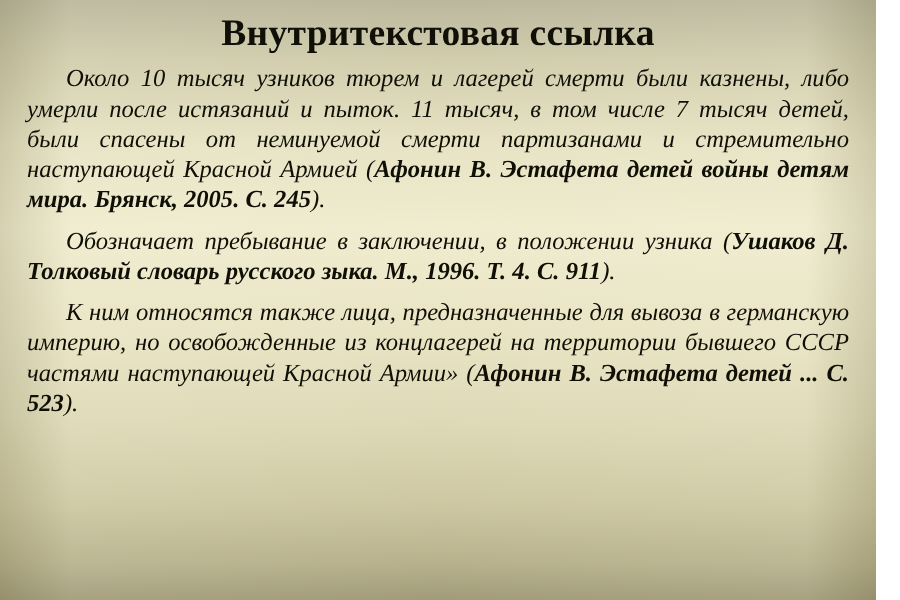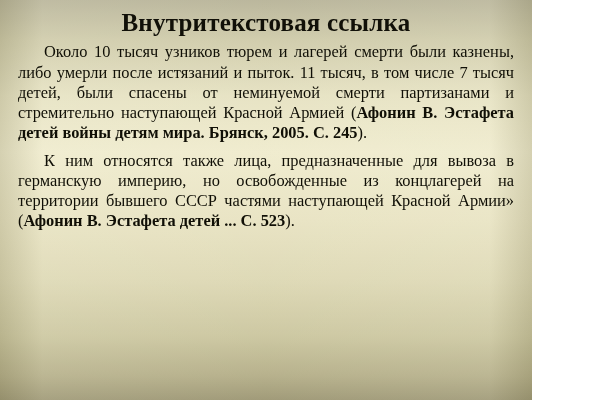--- a/index.html
+++ b/index.html
@@ -7,21 +7,21 @@
     padding: 0;
   }
   body {
     width: 600px;
     height: 400px;
     overflow: hidden;
     font-family: "Liberation Serif", "DejaVu Serif", serif;
   }
   .slide {
     position: relative;
-    width: 532px;
+    width: 584px;
     height: 400px;
     box-sizing: border-box;
     background:
       linear-gradient(to bottom,
         #b8b499 0%,
         #cfcbaa 10%,
         #e6e2c2 24%,
         #efebcd 38%,
         #e8e3c2 55%,
         #ddd8b4 70%,
@@ -57,27 +57,29 @@
     position: relative;
     font-size: 16.4px;
     color: #100f06;
     line-height: 1.235;
     text-align: justify;
     text-justify: inter-word;
   }
   .para {
     margin: 0 0 7px 0;
     text-indent: 26px;
+    font-style: italic;
   }
   b {
     font-weight: bold;
   }
 </style>
 </head>
 <body>
 
 <div class="slide">
   <div class="title">Внутритекстовая ссылка</div>
   <div class="body">
     <p class="para"><span>Около 10 тысяч узников тюрем и лагерей смерти были казнены, либо умерли после истязаний и пыток. 11 тысяч, в том числе 7 тысяч детей, были спасены от неминуемой смерти партизанами и стремительно наступающей Красной Армией (</span><b>Афонин В. Эстафета детей войны детям мира. Брянск, 2005. С. 245</b><span>).</span></p>
+    <p class="para"><span>Обозначает пребывание в заключении, в положении узника (</span><b>Ушаков Д. Толковый словарь русского зыка. М., 1996. Т. 4. С. 911</b><span>).</span></p>
     <p class="para"><span>К ним относятся также лица, предназначенные для вывоза в германскую империю, но освобожденные из концлагерей на территории бывшего СССР частями наступающей Красной Армии» (</span><b>Афонин В. Эстафета детей ... С. 523</b><span>).</span></p>
   </div>
 </div>
 
 </body></html>

